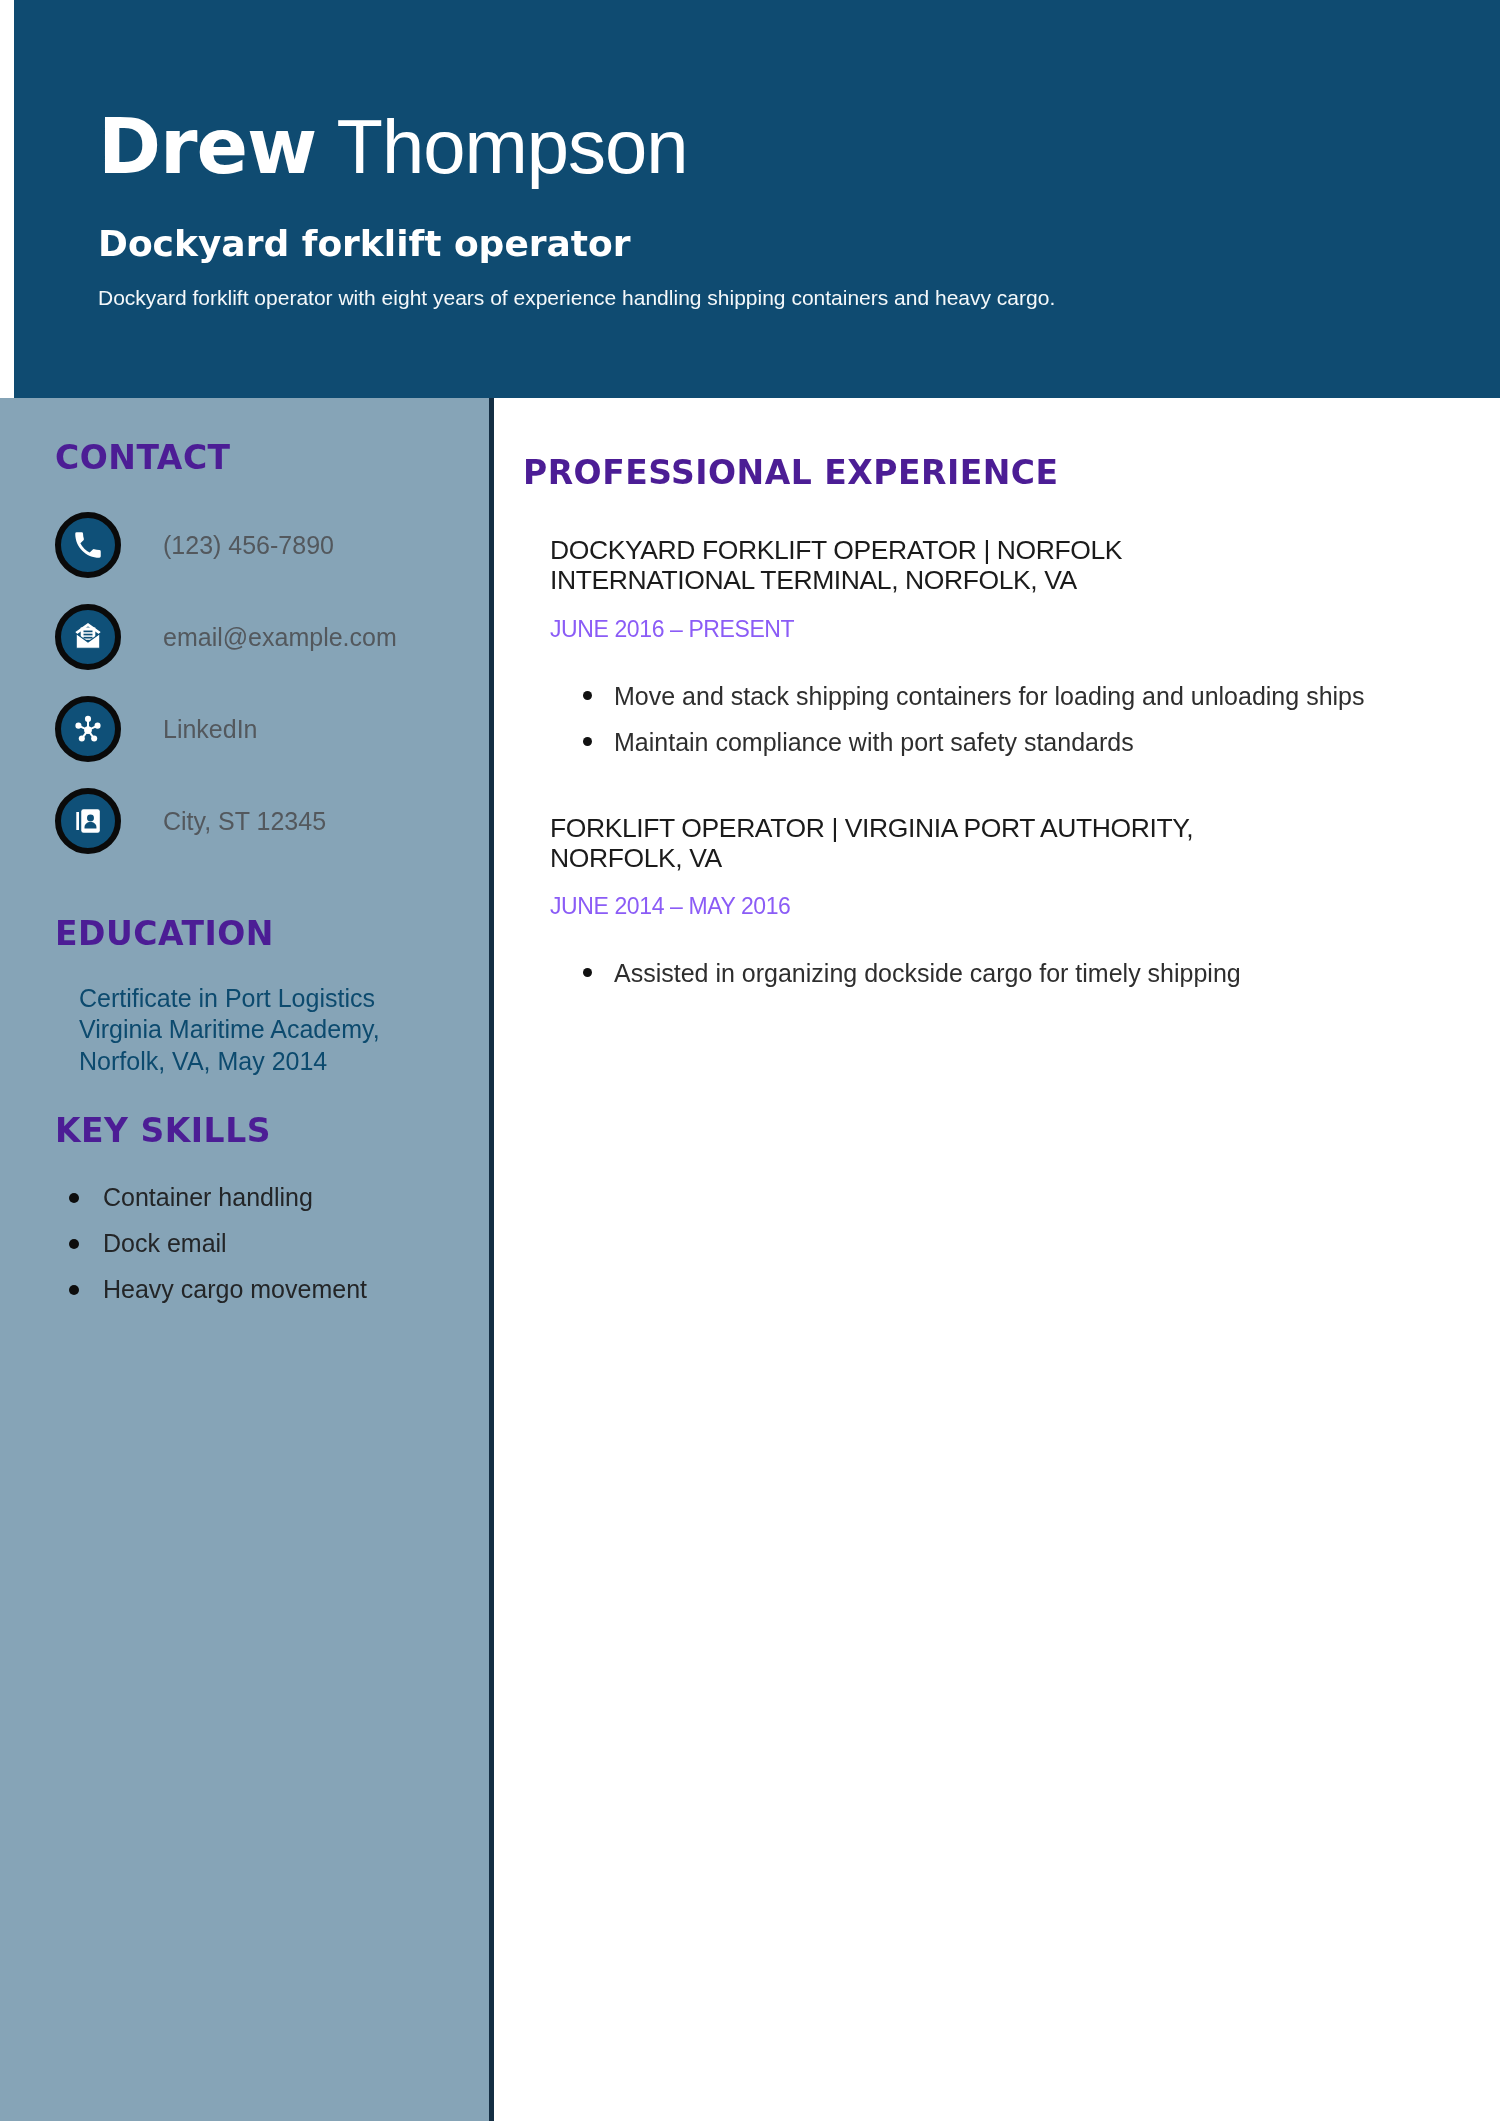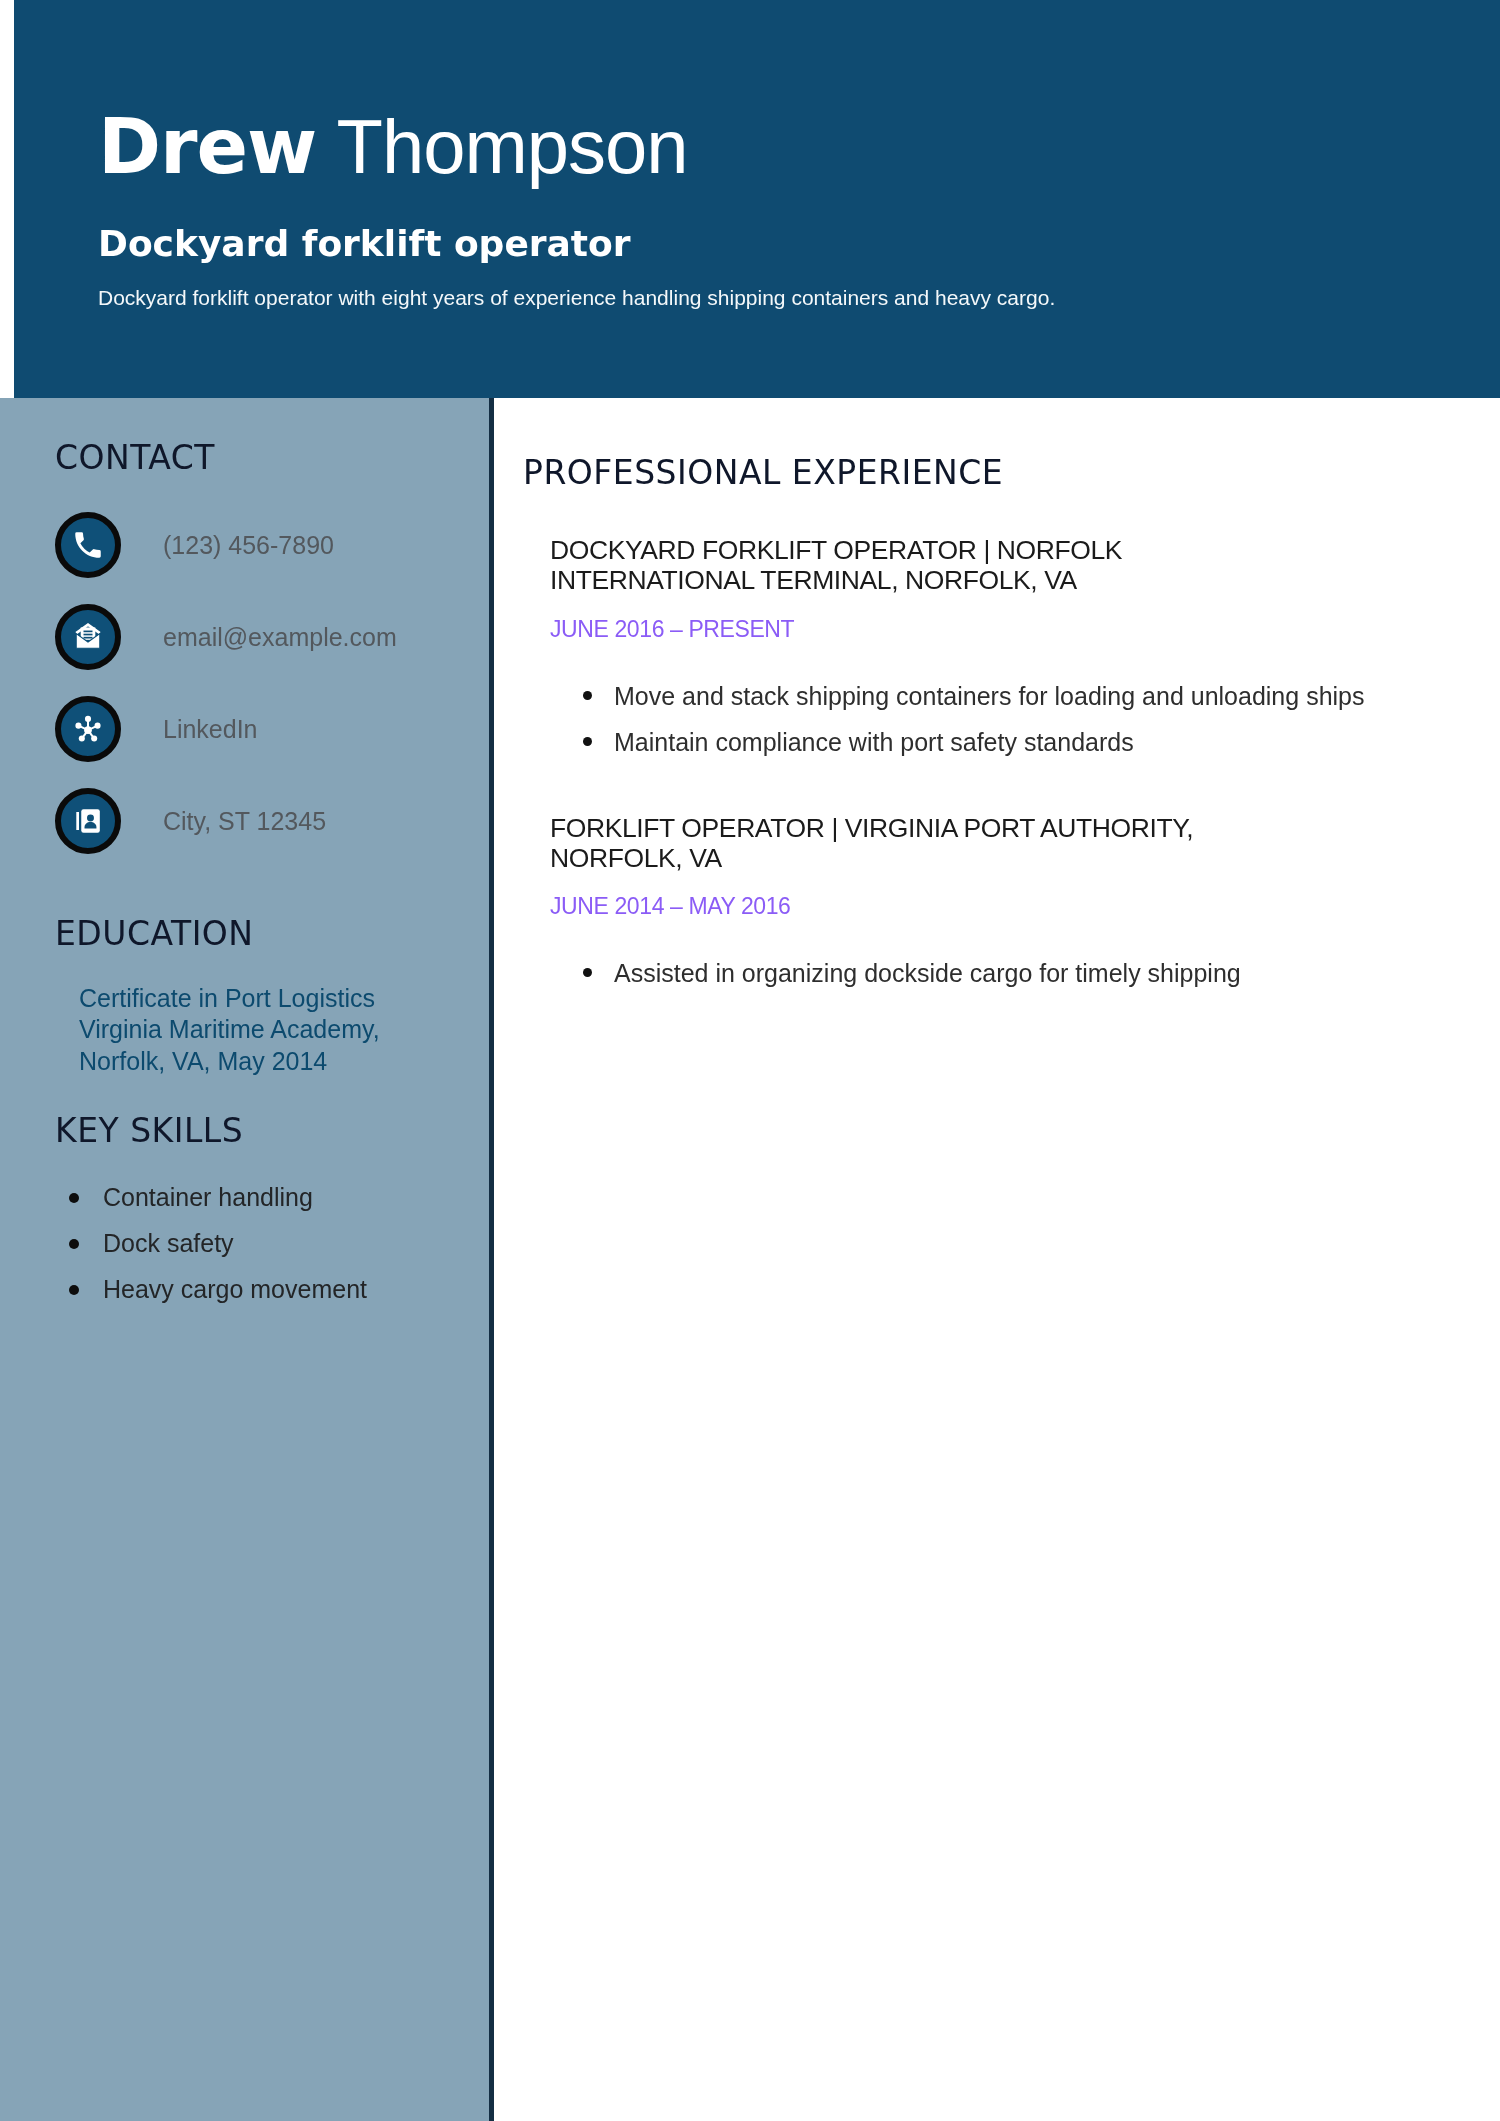--- a/index.html
+++ b/index.html
@@ -59,25 +59,25 @@
     color:#1a1a1a;
   }
   .divider {
     position:absolute; top:398px; left:489px;
     width:5px; height:1723px;
     background:#142E43;
   }
   .section-heading {
     margin:0;
     font-family:"DejaVu Sans", sans-serif;
-    font-weight:400;
+    font-weight:700;
     font-size:33px;
     line-height:1.1;
     letter-spacing:0.5px;
-    color:#0f172a;
+    color:#4c1d95;
   }
 
   .contact-list { margin-top:36px; }
   .contact-item {
     display:flex; align-items:center;
     margin-bottom:26px;
     min-height:66px;
   }
   .icon-circle {
     width:66px; height:66px;
@@ -248,21 +248,21 @@
       <div>Virginia Maritime Academy,</div>
       <div>Norfolk, VA, May 2014</div>
     </div>
 
     <h2 class="section-heading skills-heading">KEY SKILLS</h2>
     <div class="skills-list">
       <div class="skill-item">
           <span>Container handling</span>
         </div>
       <div class="skill-item">
-          <span>Dock safety</span>
+          <span>Dock email</span>
         </div>
       <div class="skill-item">
           <span>Heavy cargo movement</span>
         </div>
     </div>
 
   </aside>
 
   <div class="divider"></div>
 

